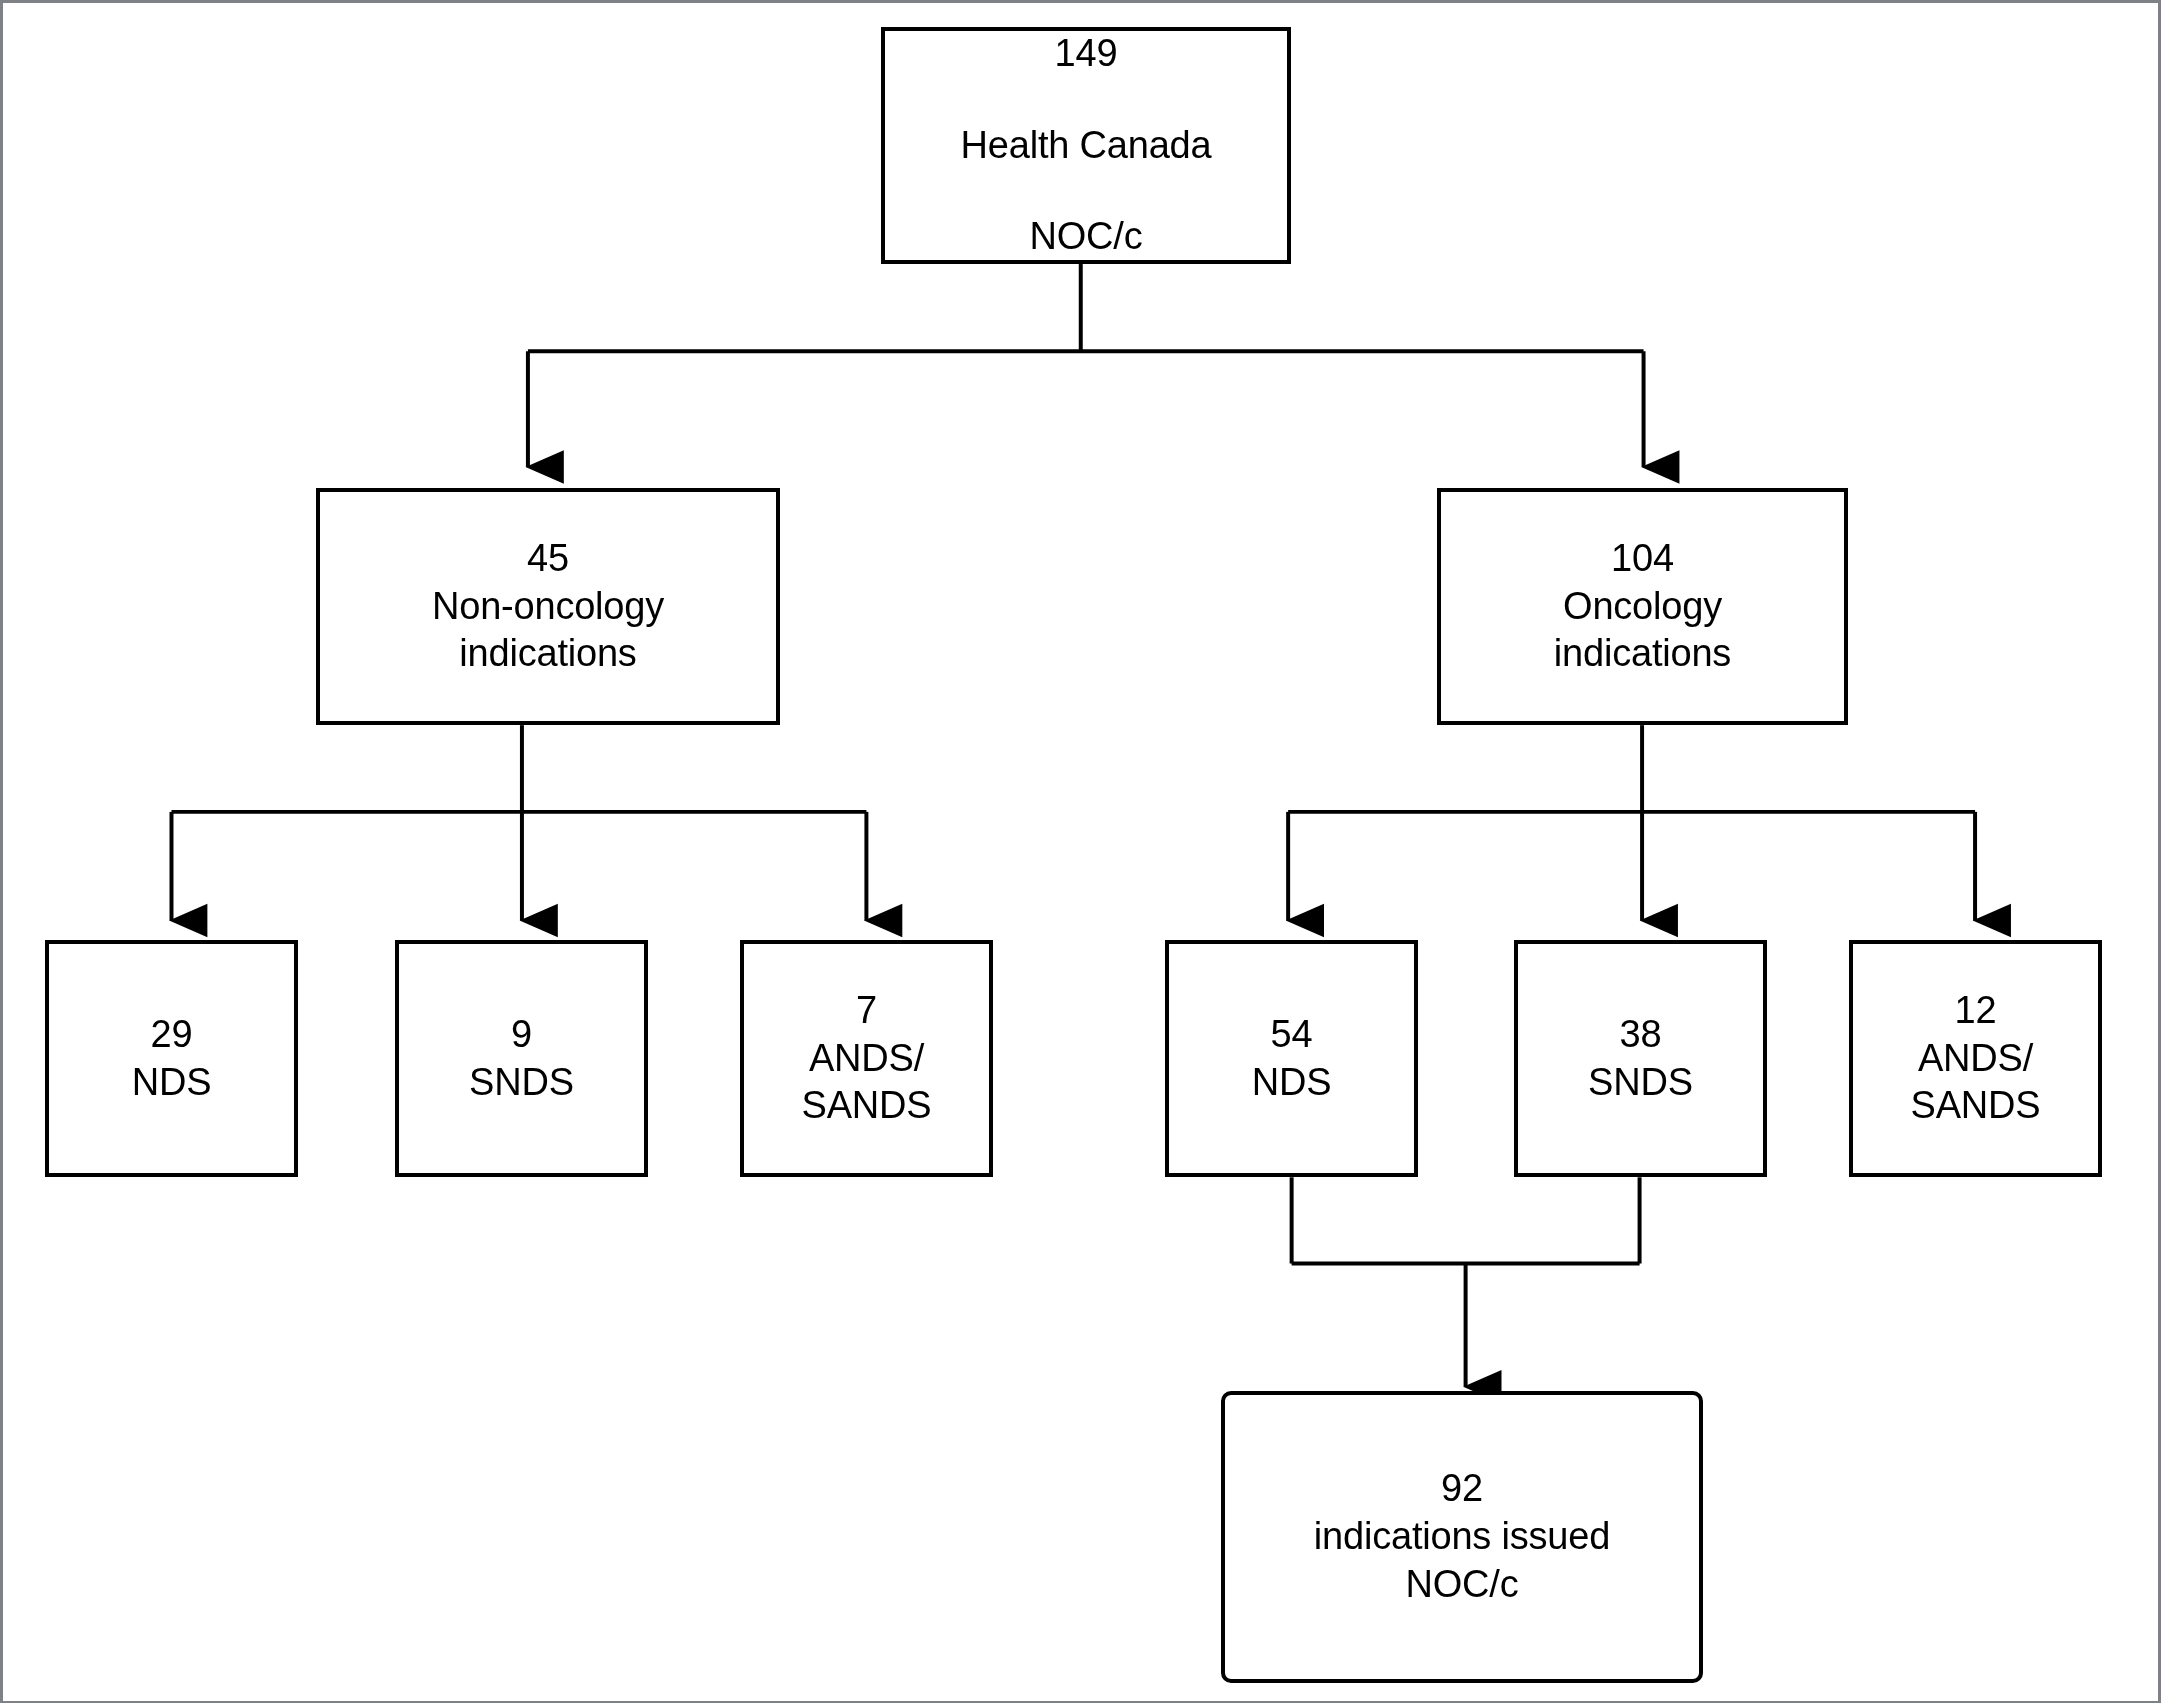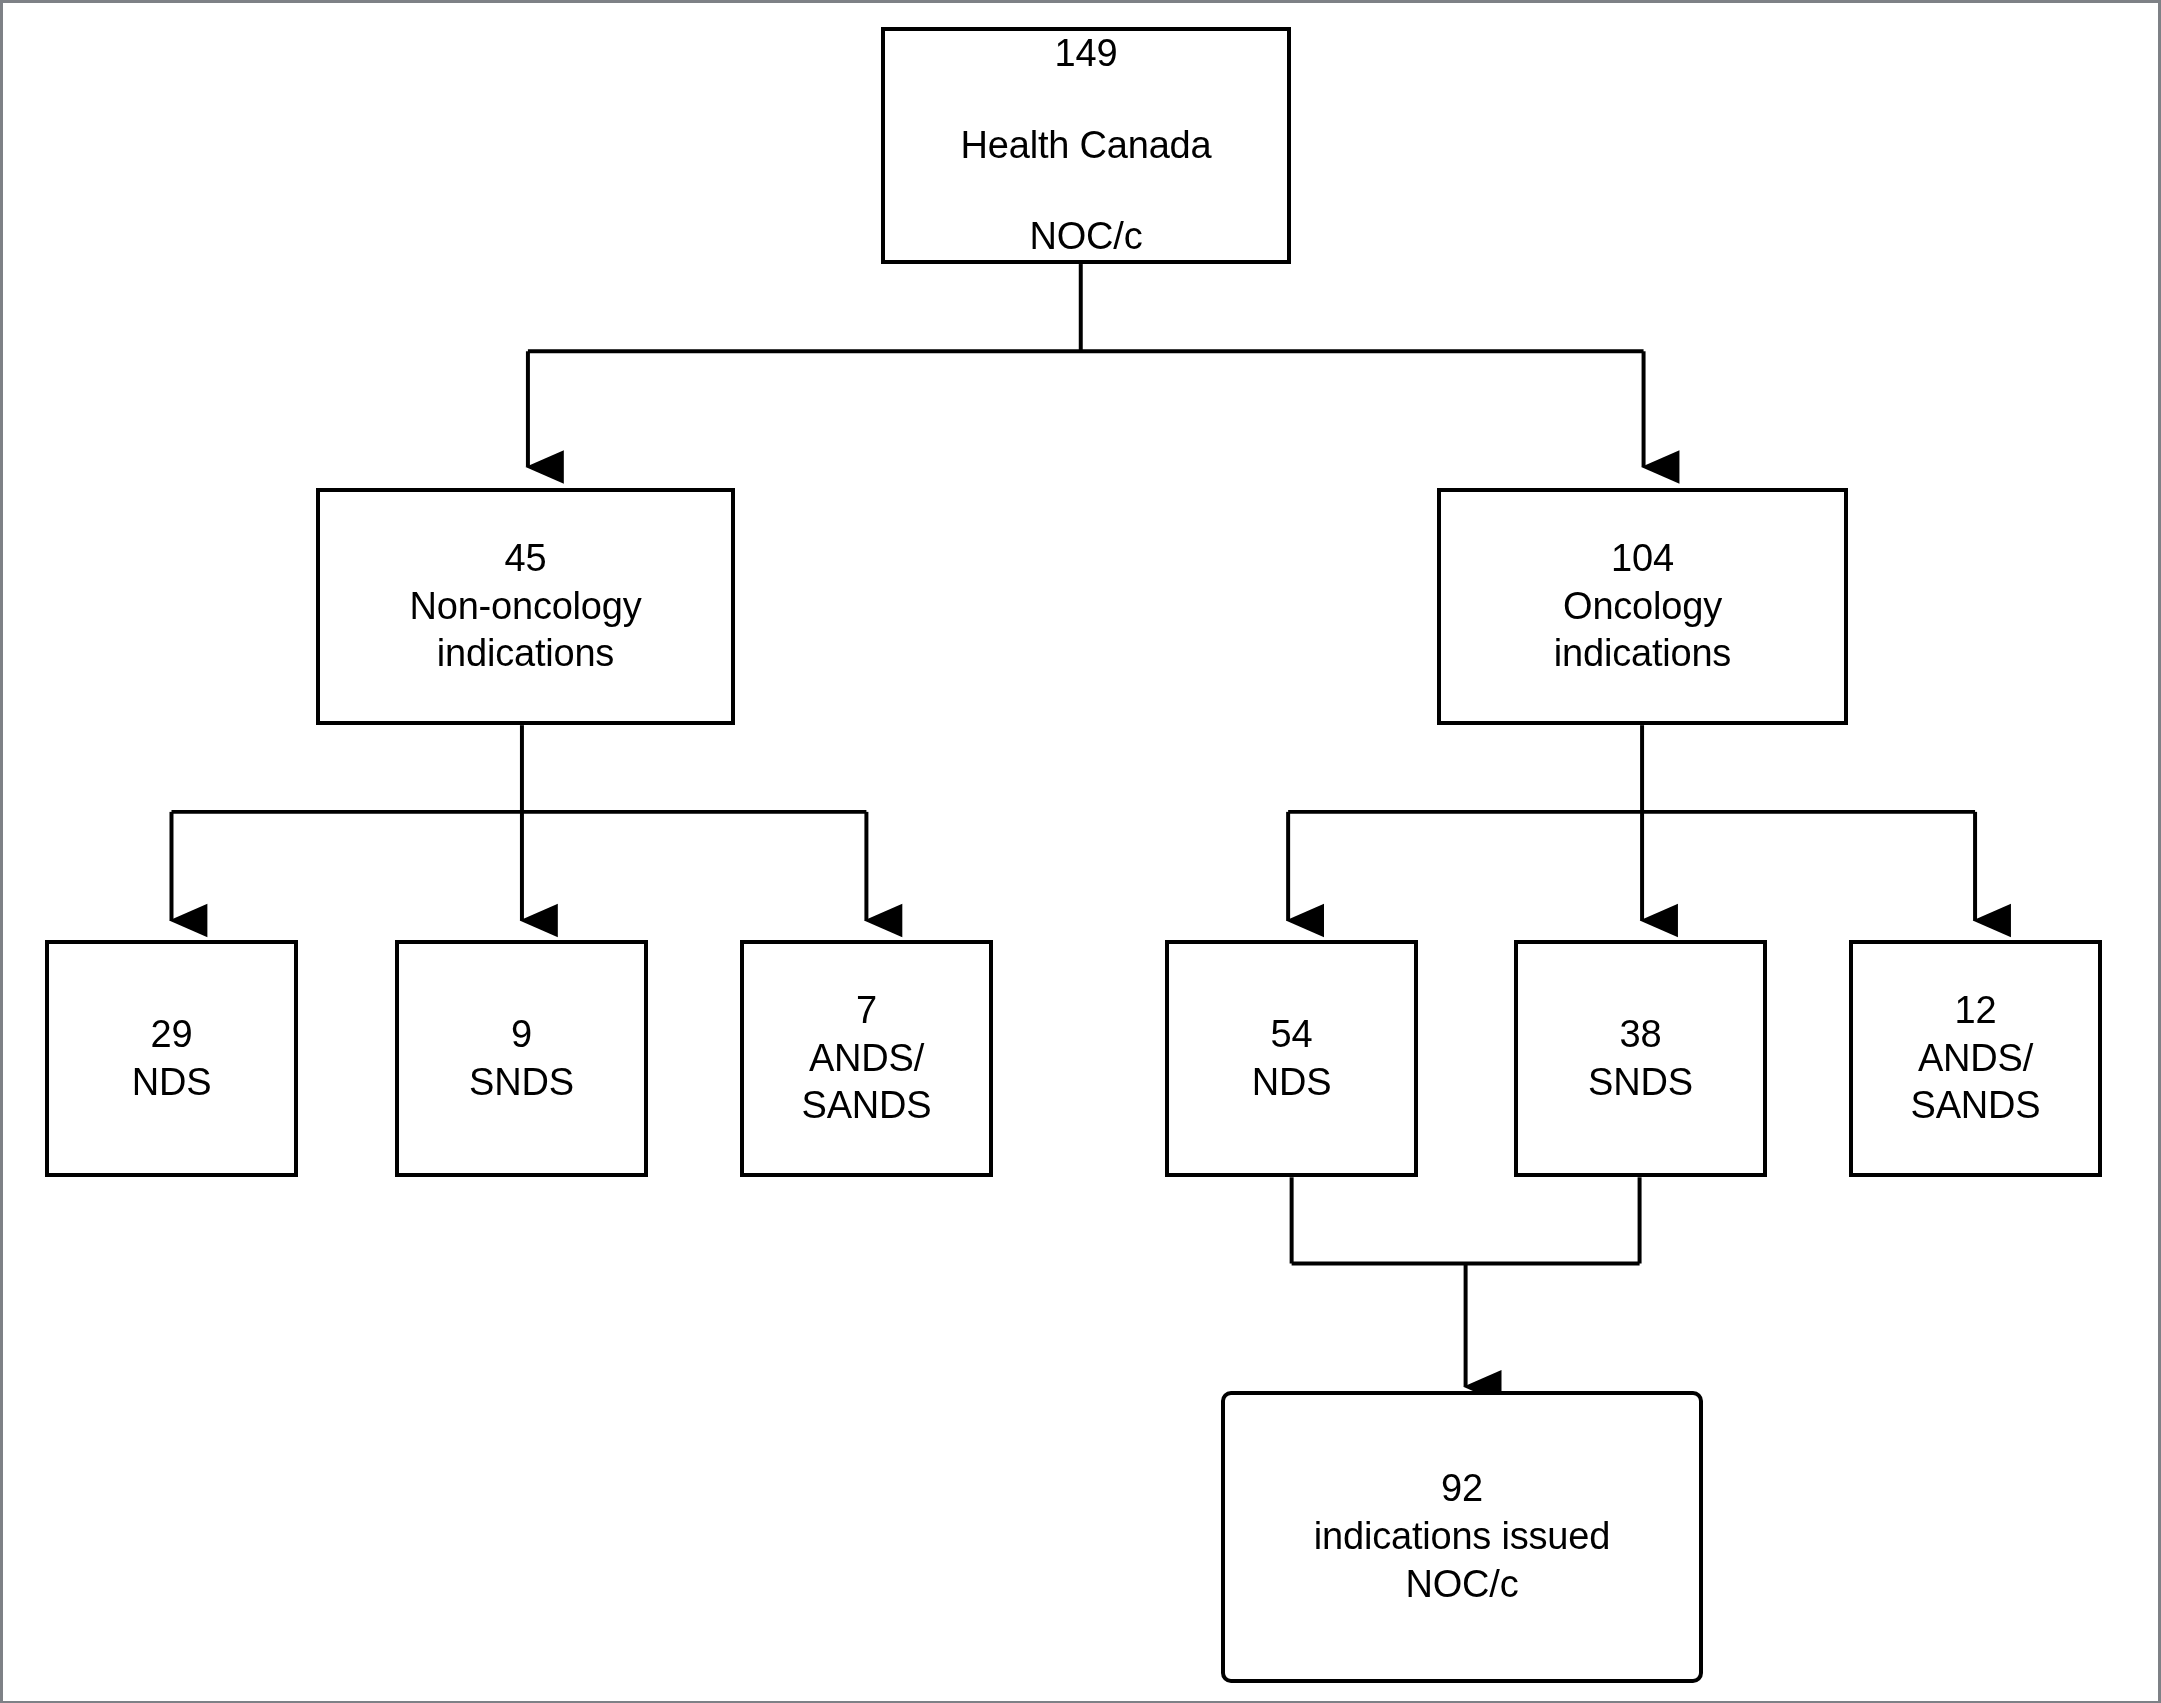--- a/index.html
+++ b/index.html
@@ -91,21 +91,21 @@
       <line x1="2934" y1="2528" x2="2934" y2="2775" marker-end="url(#arrowhead)"></line>
     </g>
   </svg>
 
   <div class="node-box" style="left:878px; top:24px; width:410px; height:237px;gap:44px;">
     <span class="node-line">149</span>
     <span class="node-line">Health Canada</span>
     <span class="node-line">NOC/c</span>
   </div>
 
-  <div class="node-box" style="left:313px; top:485px; width:419px; height:237px;justify-content:center;">
+  <div class="node-box" style="left:313px; top:485px; width:464px; height:237px;justify-content:center;">
     <span class="node-line">45</span>
     <span class="node-line">Non-oncology</span>
     <span class="node-line">indications</span>
   </div>
 
   <div class="node-box" style="left:1434px; top:485px; width:411px; height:237px;">
     <span class="node-line">104</span>
     <span class="node-line">Oncology</span>
     <span class="node-line">indications</span>
   </div>

